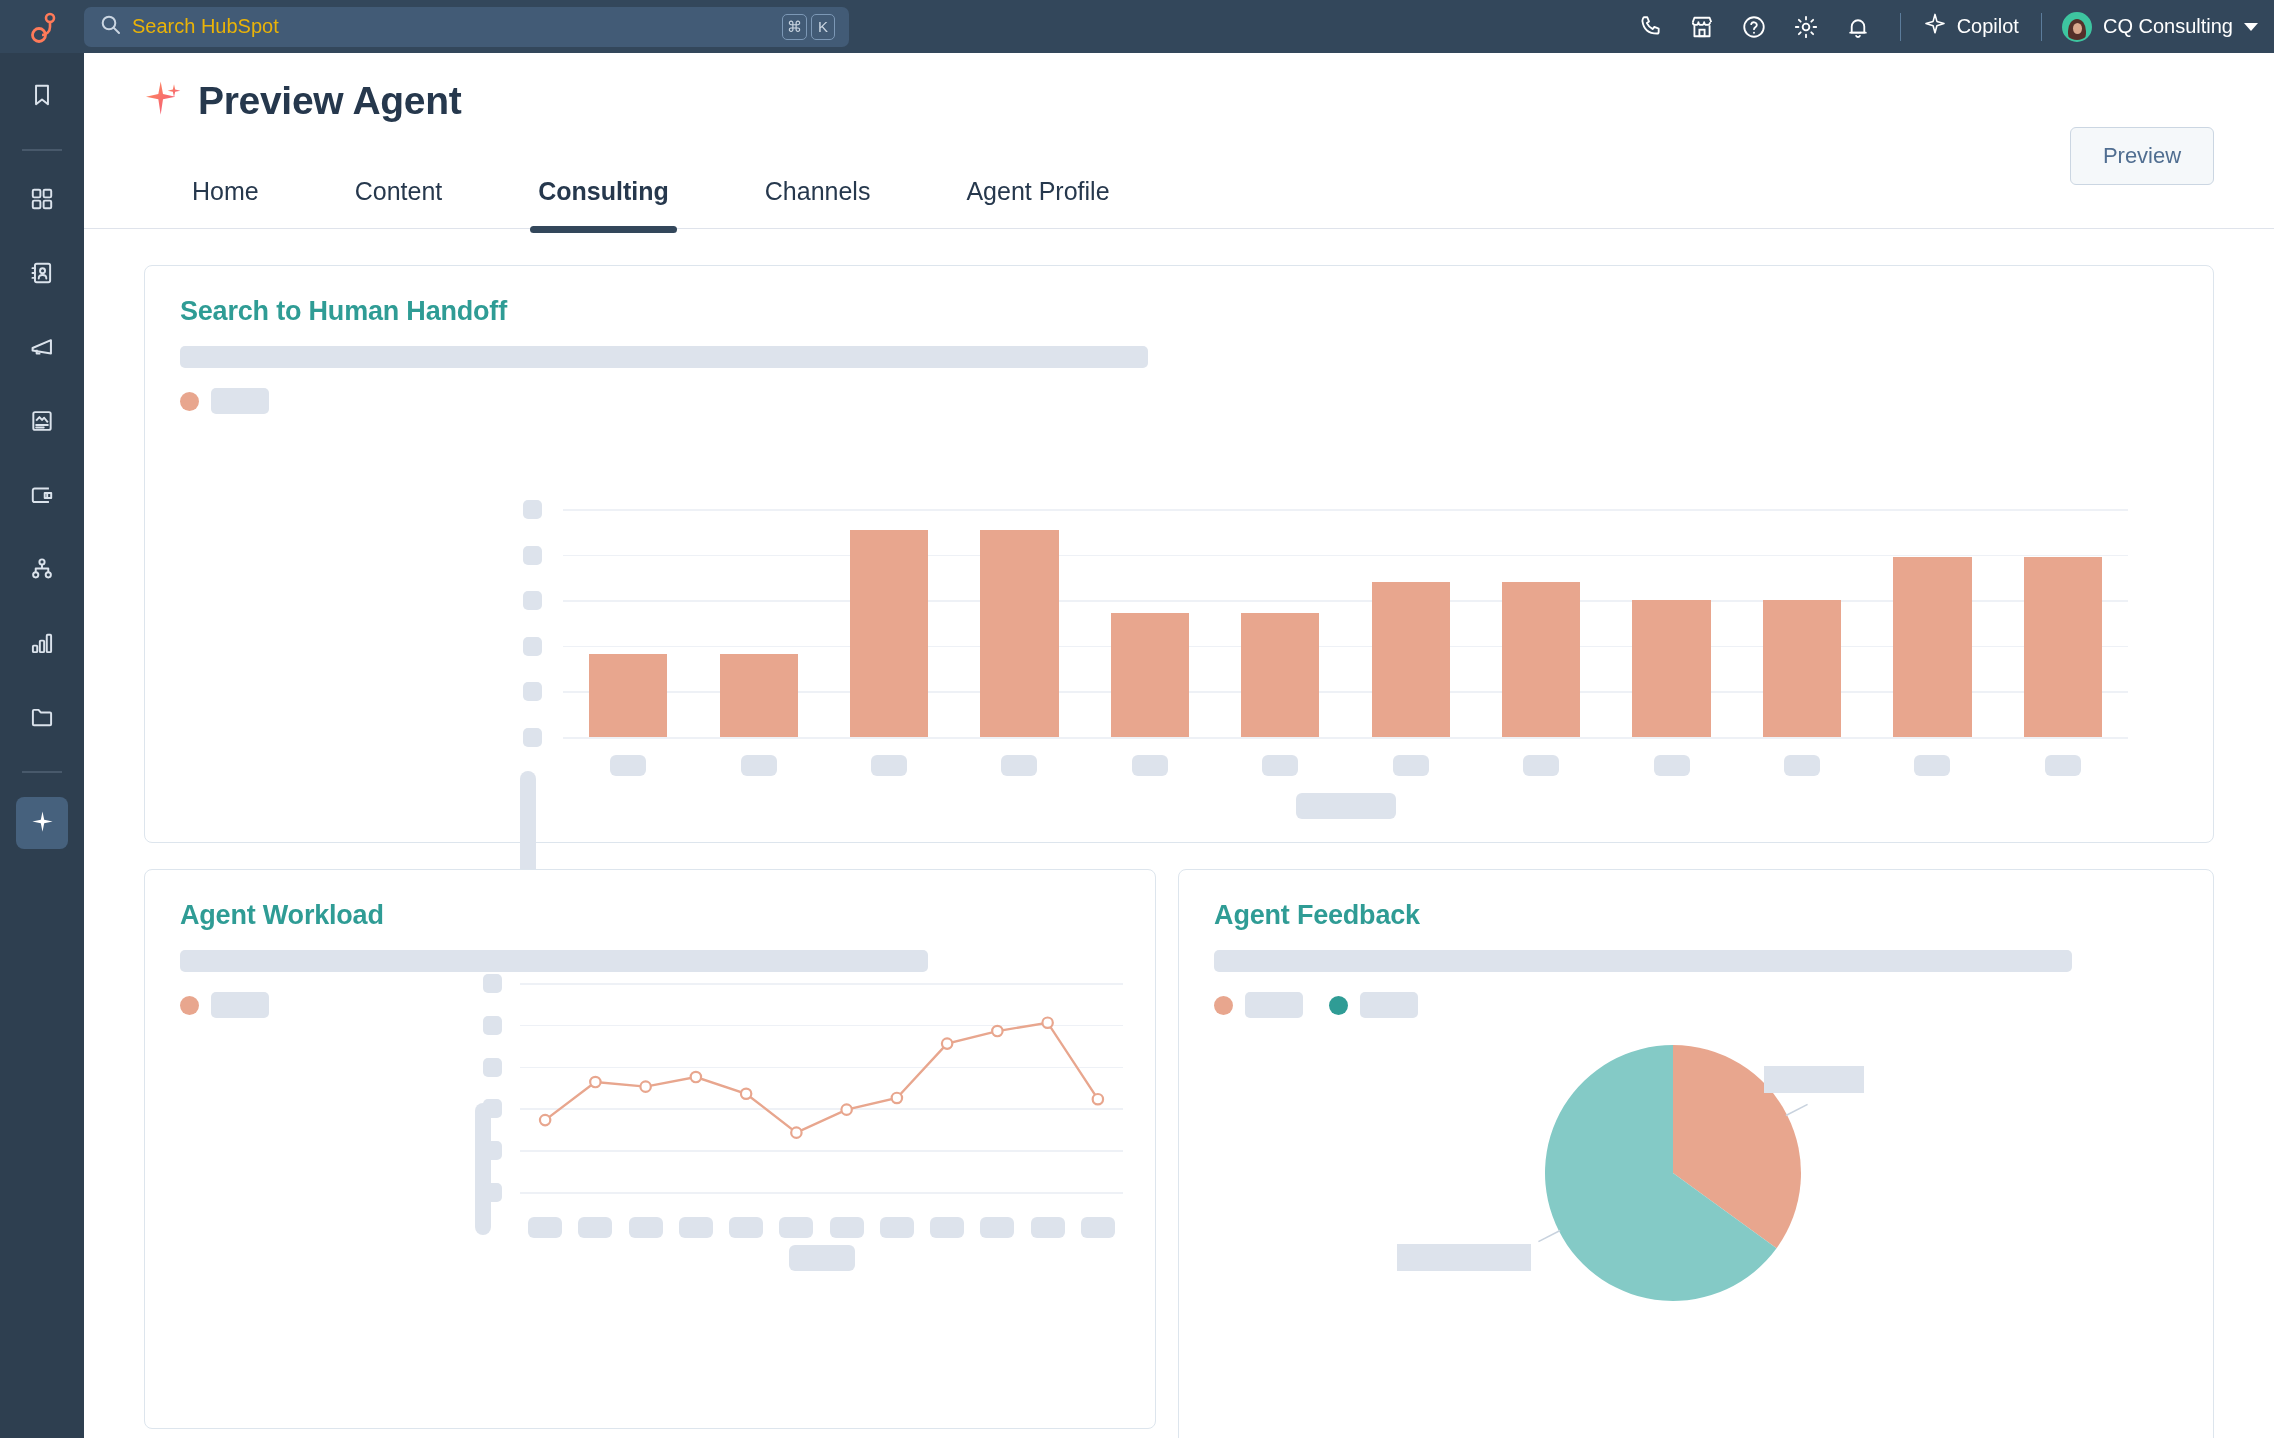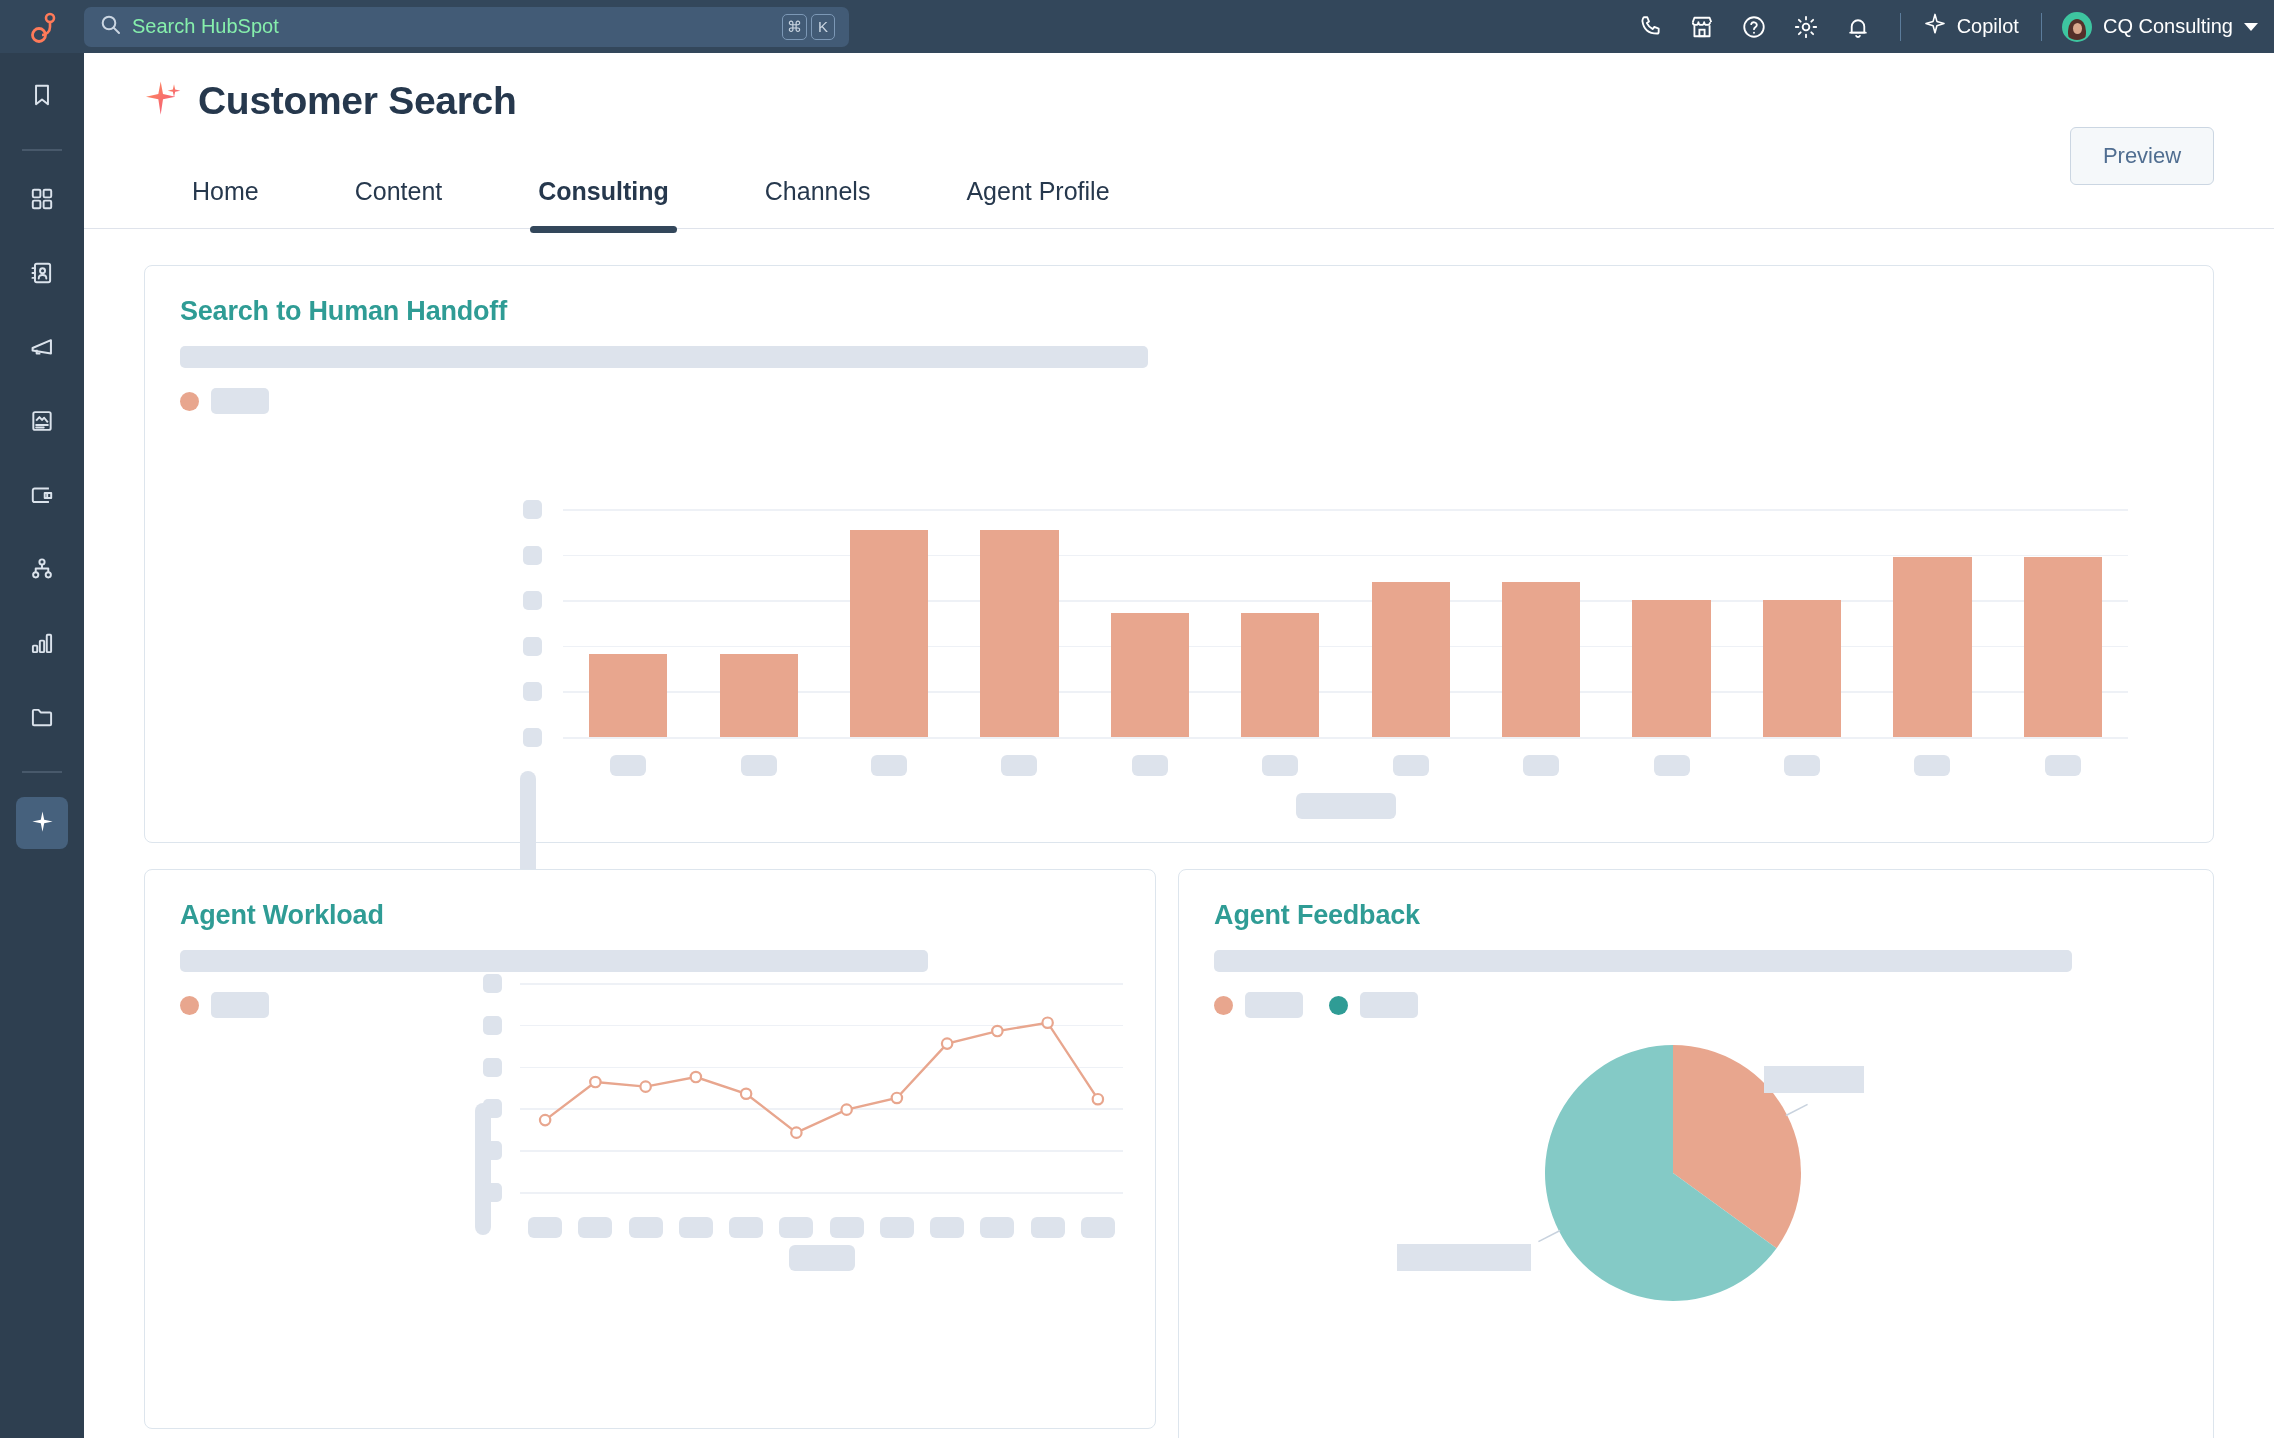--- a/index.html
+++ b/index.html
@@ -24,21 +24,21 @@
   .search-box {
     width: 765px; height: 40px;
     background: #425b76;
     border-radius: 7px;
     display: flex; align-items: center;
     padding: 0 14px 0 16px;
     gap: 11px;
   }
   .search-text {
     flex: 1;
-    color: #86efac; font-size: 20px;
+    color: #eab308; font-size: 20px;
     font-family: "Liberation Sans", sans-serif;
   }
   .kbd-wrap { display: flex; gap: 4px; }
   .kbd {
     min-width: 24px; height: 26px;
     border: 1.5px solid #7c98b6; border-radius: 5px;
     color: #cbd6e2; font-size: 15px;
     display: flex; align-items: center; justify-content: center;
     padding: 0 4px;
   }
@@ -359,21 +359,21 @@
           <defs>
             <linearGradient id="sparkGrad" x1="0" y1="0" x2="1" y2="1">
               <stop offset="0%" stop-color="#ff8f59"></stop>
               <stop offset="100%" stop-color="#f2547d"></stop>
             </linearGradient>
           </defs>
           <path d="M10 1.5 11.4 9 18.8 10.6 11.4 12.2 10 21.5 8.6 12.2 1.2 10.6 8.6 9Z" fill="url(#sparkGrad)"></path>
           <path d="M18 3.2 18.7 6.3 21.8 7 18.7 7.7 18 10.8 17.3 7.7 14.2 7 17.3 6.3Z" fill="url(#sparkGrad)"></path>
         </svg>
       </span>
-      <span class="page-title">Customer Search</span>
+      <span class="page-title">Preview Agent</span>
     </div>
     <div class="preview-btn">Preview</div>
   </div>
 
   <div class="tabs">
     <div class="tab">Home</div>
     <div class="tab">Content</div>
     <div class="tab active">Consulting</div>
     <div class="tab">Channels</div>
     <div class="tab">Agent Profile</div>

